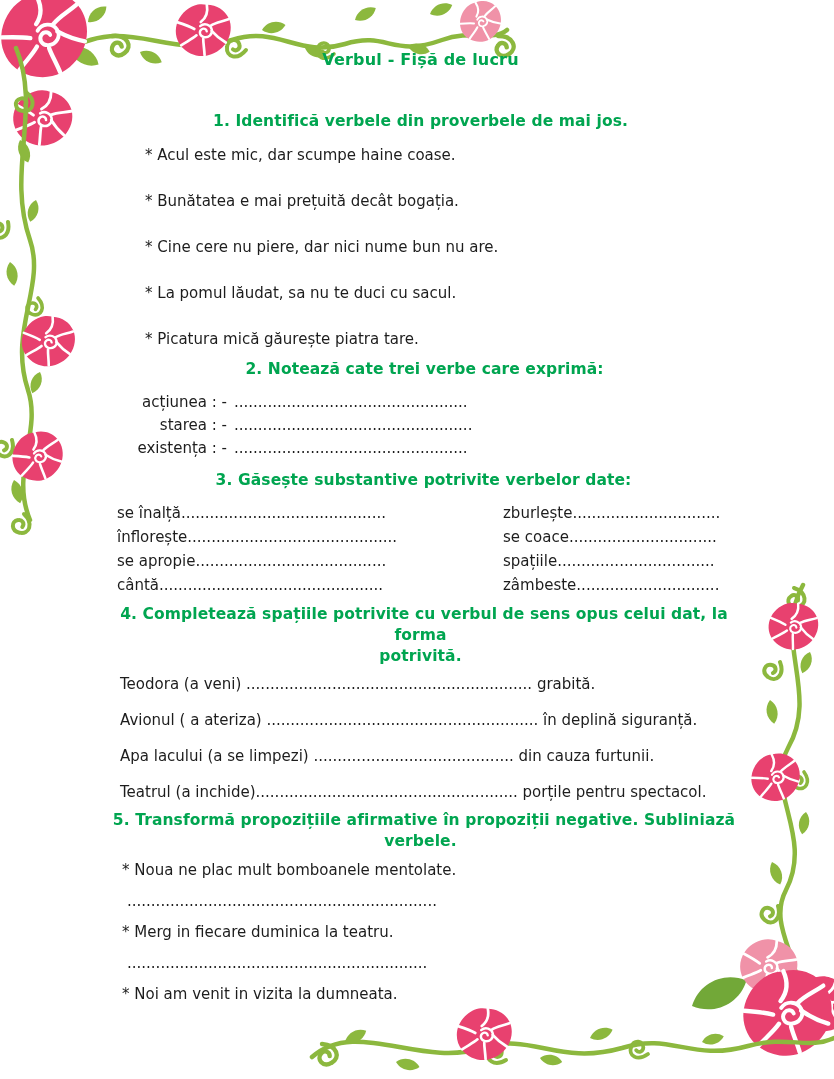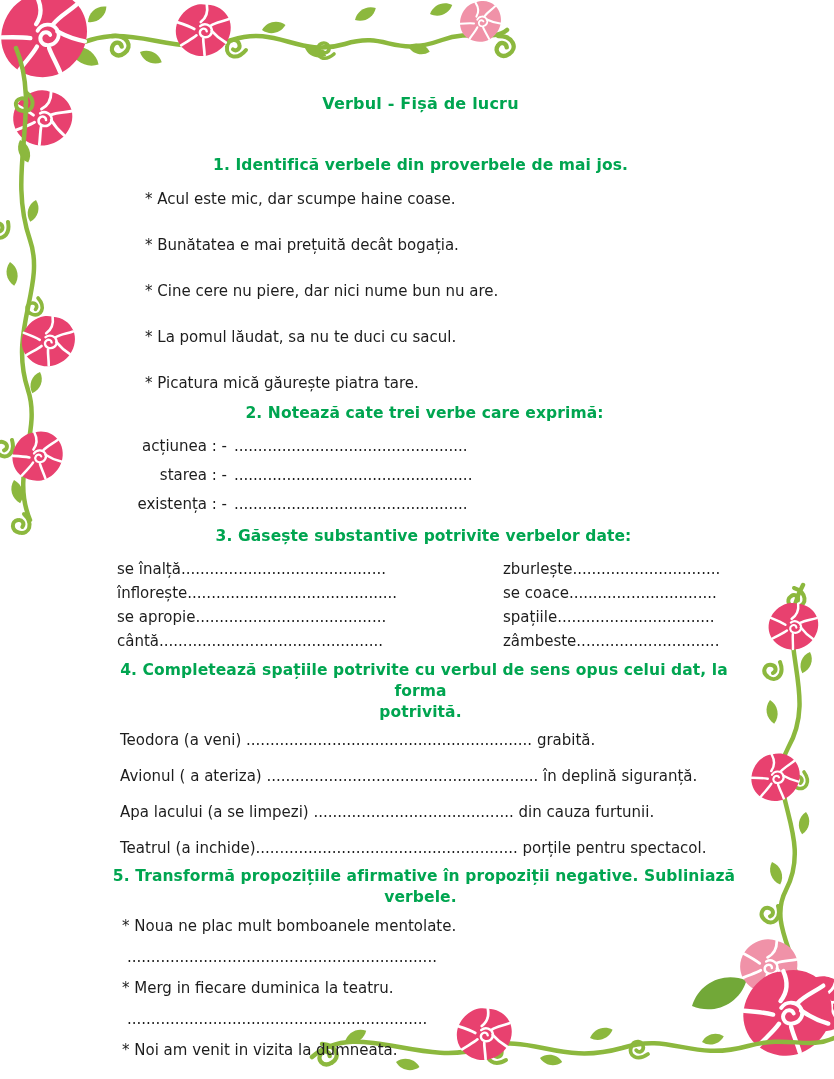--- a/index.html
+++ b/index.html
@@ -22,39 +22,39 @@
   .decor{position:absolute;left:0;top:0;z-index:0;pointer-events:none;}
   .vine{stroke:var(--vine);stroke-width:4.5;fill:none;stroke-linecap:round;}
   .curl{stroke:var(--vine);stroke-width:4;fill:none;stroke-linecap:round;}
   .lf{fill:var(--vine);}
   .lfD{fill:var(--leaf-dark);}
   .rA{color:var(--rose);}
   .rB{color:var(--rose-light);}
 
   .content{position:absolute;inset:0;z-index:1;padding:0 90px 0 97px;box-sizing:border-box;}
   .title{
-    margin:0;padding-top:94px;
+    margin:0;padding-top:50px;
     font-size:16px;font-weight:bold;color:var(--green);
     text-align:center;letter-spacing:.2px;line-height:20px;
   }
   .sh{
     margin:0;font-size:15.5px;font-weight:bold;color:var(--green);
     line-height:21px;letter-spacing:.1px;text-align:center;
   }
   .sh.wrap{white-space:pre-line;}
   .sh1{margin-top:41px;}
   .sh2{margin-top:10px;text-indent:8px;}
   .sh3{margin-top:12px;text-indent:6px;}
   .sh4{margin-top:9px;text-indent:7px;}
   .sh5{margin-top:8px;text-indent:7px;}
   p.line{margin:0;font-size:15px;line-height:20px;color:var(--ink);}
   .group{display:flex;flex-direction:column;}
   .g1{gap:26px;margin-top:13px;}
   .g1 .line{padding-left:48px;}
-  .g2{gap:9px;margin-top:12px;}
+  .g2{gap:3px;margin-top:12px;}
   .s2row{display:flex;font-size:15px;line-height:20px;}
   .s2label{display:inline-block;width:130px;text-align:right;white-space:pre;}
   .s2dots{margin-left:7px;}
   .g3{display:grid;grid-template-columns:386px 1fr;row-gap:4px;margin-top:12px;padding-left:20px;font-size:15px;line-height:20px;}
   .g3 span{white-space:nowrap;overflow:hidden;}
   .g4{gap:16px;margin-top:7px;padding-left:23px;}
   .g4 .line{white-space:nowrap;}
   .g5{gap:11px;margin-top:8px;padding-left:25px;}
   .g5 .dotsline{padding-left:5px;}
 </style>

